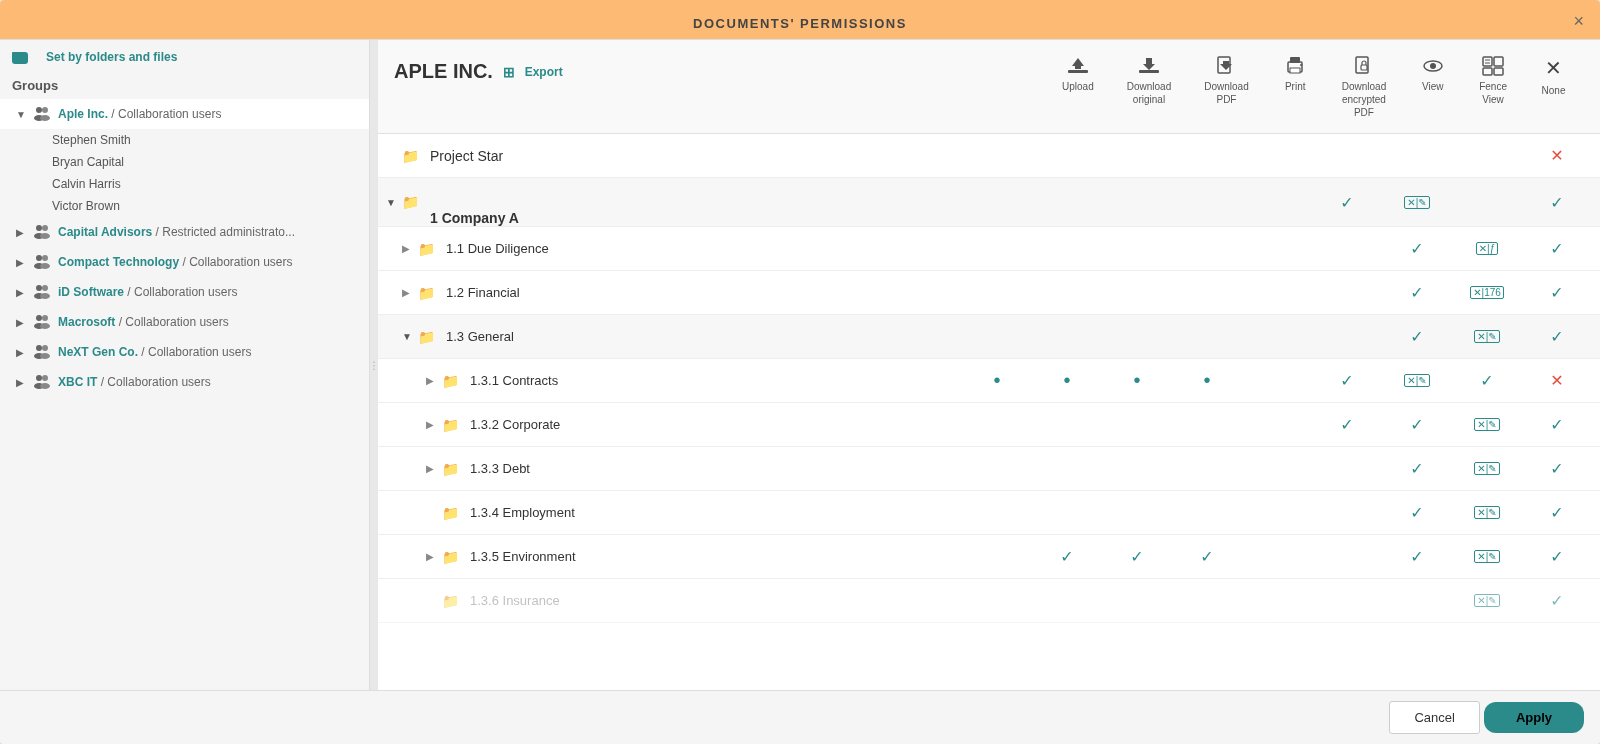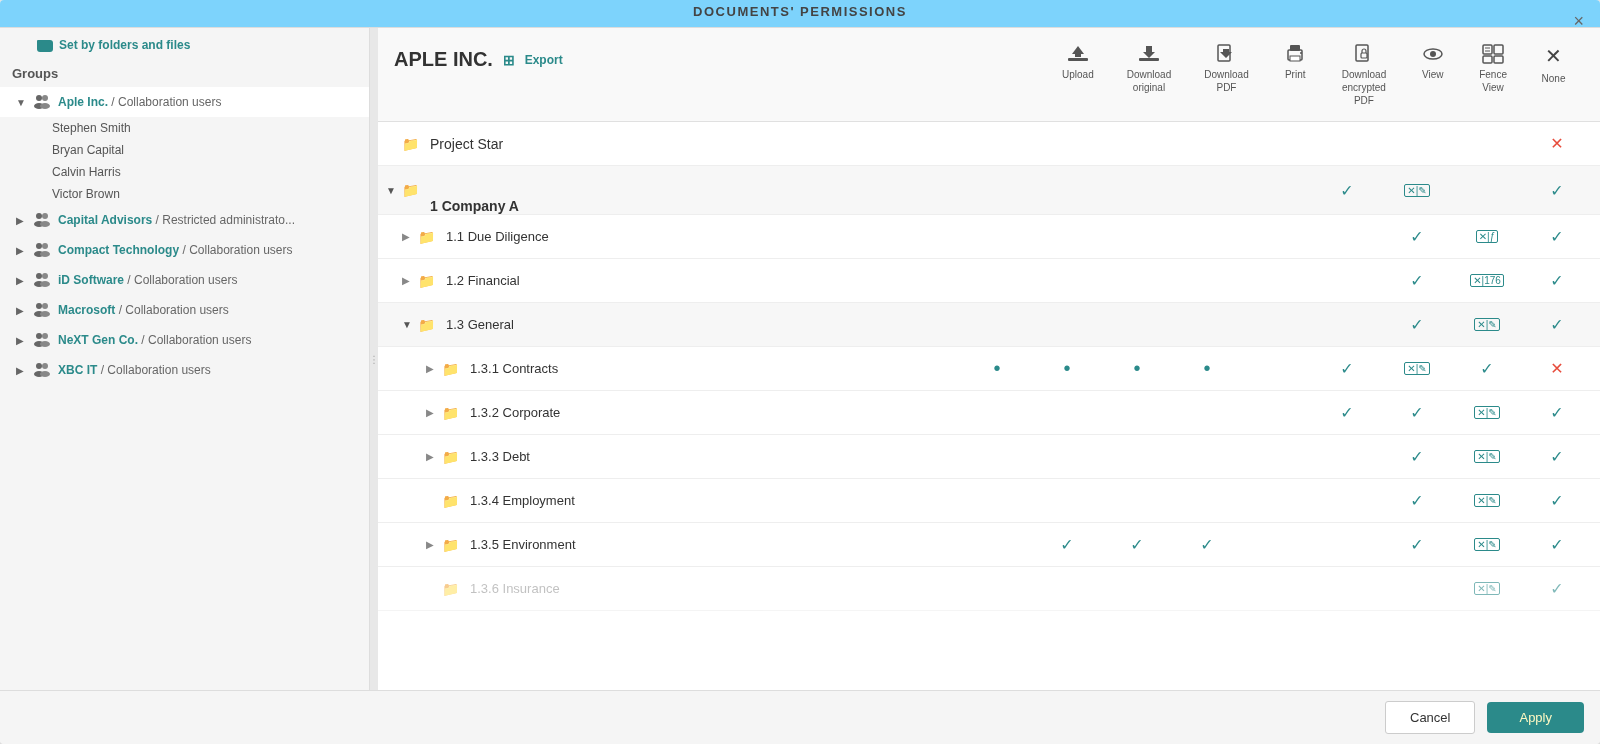--- a/index.html
+++ b/index.html
@@ -11,23 +11,23 @@
       background: #f5f5f5;
       border-radius: 4px;
       box-shadow: 0 4px 24px rgba(0,0,0,0.25);
       display: flex;
       flex-direction: column;
       overflow: hidden;
       position: relative;
     }
 
     .dialog-header {
-      background: #7dd3fc;
+      background: #fdba74;
       text-align: center;
-      padding: 4px 0 8px;
+      padding: 16px 0 8px;
       font-size: 13px;
       font-weight: 600;
       letter-spacing: 1.5px;
       color: #444;
       border-bottom: 1px solid #ddd;
       position: relative;
       flex-shrink: 0;
     }
 
     .close-btn {
@@ -59,22 +59,21 @@
       flex-shrink: 0;
     }
 
     .sidebar-section-header {
       display: flex;
       align-items: center;
       padding: 10px 12px;
       font-size: 12px;
       color: #2b8a8a;
       font-weight: 600;
-      gap: 6px;
-      margin-left: 25px;
+      gap: 18px;
     }
 
     .groups-label {
       padding: 4px 12px 6px;
       font-size: 13px;
       font-weight: 700;
       color: #555;
       text-transform: none;
     }
 
@@ -252,43 +251,43 @@
     .dot-teal { color: #2b8a8a; font-size: 20px; }
 
     
     .dialog-footer {
       display: flex;
       justify-content: flex-end;
       align-items: center;
       padding: 10px 16px;
       border-top: 1px solid #ddd;
       background: #f5f5f5;
-      gap: 12px;
+      gap: 4px;
       flex-shrink: 0;
     }
 
     .btn-cancel {
       padding: 8px 24px;
       border: 1px solid #ccc;
       background: #fff;
       color: #333;
       font-size: 13px;
       border-radius: 3px;
       cursor: pointer;
     }
 
     .btn-apply {
       padding: 8px 32px;
       border: none;
       background: #2b8a8a;
-      color: #fef9c3;
+      color: #000000;
       font-size: 13px;
-      border-radius: 4px;
+      border-radius: 12px;
       cursor: pointer;
-      font-weight: 400;
+      font-weight: 700;
     }
 
     .perm-badge {
       display: inline-flex;
       align-items: center;
       gap: 1px;
       border: 1px solid #2b8a8a;
       border-radius: 2px;
       padding: 0 2px;
       font-size: 10px;

